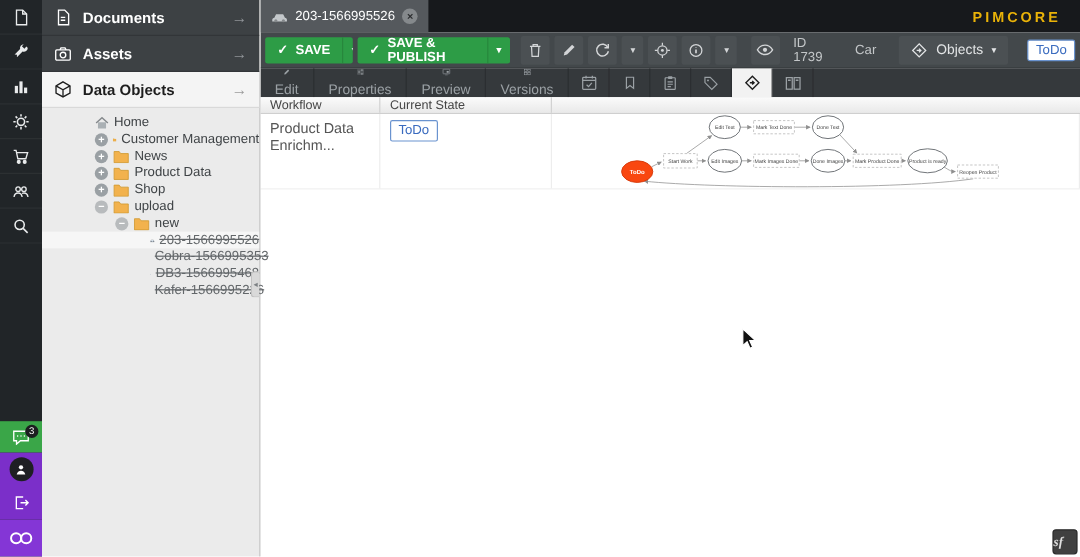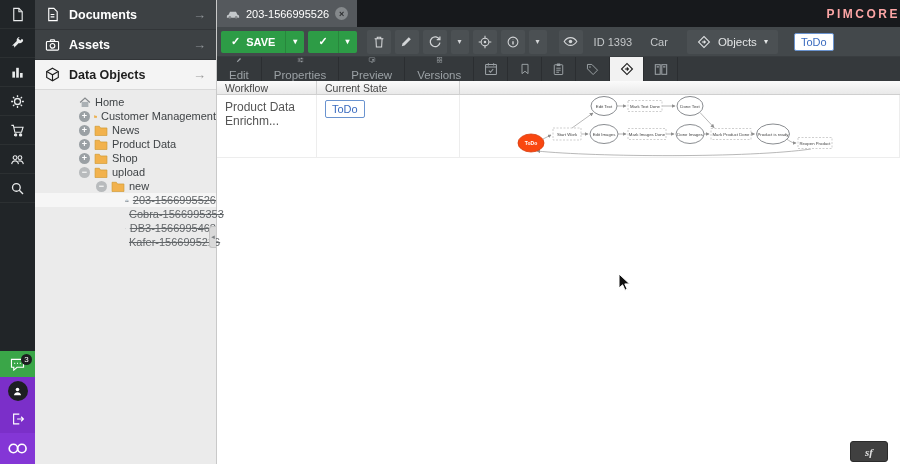--- a/index.html
+++ b/index.html
@@ -37,21 +37,21 @@
   .exp-plus  { background:#9aa0a4; }
   .exp-minus { background:#b8bbbd; }
   .struck { text-decoration:line-through; color:#63676a; }
   .splitter { position:absolute; right:0; top:226px; width:7px; height:22px; background:#d9d9d9; border:1px solid #c2c2c2; border-right:none; border-radius:3px 0 0 3px; color:#7d8184; font-size:7px; display:flex; align-items:center; justify-content:center; cursor:pointer; }
 
   
   .main { position:absolute; left:217px; top:0; right:0; bottom:0; display:flex; flex-direction:column; }
   .tabbar { height:27px; flex:0 0 27px; background:#17191c; display:flex; align-items:stretch; }
   .tab { background:#55595d; color:#fff; font-size:11px; display:flex; align-items:center; gap:6px; padding:0 9px; cursor:pointer; }
   .tab-close { width:13px; height:13px; border-radius:50%; background:#85898c; color:#2b2d2f; font-size:9px; font-weight:bold; display:flex; align-items:center; justify-content:center; cursor:pointer; }
-  .logo { margin-left:auto; align-self:center; color:#fca5a5; font-weight:bold; letter-spacing:2.5px; font-size:12px; padding-right:0; }
+  .logo { margin-left:auto; align-self:center; color:#eab308; font-weight:bold; letter-spacing:2.5px; font-size:12px; padding-right:16px; }
 
   .toolbar1 { height:30px; flex:0 0 30px; background:#43484b; display:flex; align-items:center; padding:0 4px; gap:4px; border-bottom:1px solid #393d40; }
   .btn-green { background:#2d9c46; color:#fff; font-size:11px; font-weight:bold; height:22px; display:flex; align-items:stretch; border-radius:2px; overflow:hidden; cursor:pointer; }
   .bg-main { display:flex; align-items:center; gap:6px; padding:0 10px; }
   .bg-caret { display:flex; align-items:center; padding:0 7px; border-left:1px solid #27873c; font-size:8px; }
   .check { font-size:11px; }
   .tbtn { width:24px; height:24px; flex:0 0 24px; background:#4b5053; border-radius:2px; display:flex; align-items:center; justify-content:center; color:#d3d5d7; cursor:pointer; }
   .tbtn.narrow { width:18px; flex-basis:18px; }
   .caret-glyph { font-size:8px; color:#d3d5d7; }
   .meta-text { color:#c4c7c9; font-size:11px; margin:0 7px; }
@@ -68,21 +68,21 @@
   .col-w { width:100px; flex:0 0 100px; }
   .col-s { width:143px; flex:0 0 143px; }
   .col-g { flex:1; }
   .grid-row { height:63px; flex:0 0 63px; background:#fff; display:flex; border-bottom:1px solid #ededed; font-size:12px; color:#555; cursor:pointer; }
   .gr-cell { border-right:1px solid #ededed; padding:5px 8px; overflow:hidden; }
   .gr-cell.col-g { padding:0; }
   .state-badge { display:inline-block; background:#fff; color:#3a6bbf; border:1px solid #6a93cf; font-size:11px; line-height:14px; padding:1px 6px; border-radius:2px; }
   .canvas { flex:1; background:#fff; }
 
   .cursor { position:absolute; left:618px; top:273px; z-index:9; pointer-events:none; }
-  .sf-badge { position:absolute; right:12px; bottom:2px; width:38px; height:21px; background:#404040; border:1px solid #2b2b2b; border-radius:3px; color:#e0e0e0; font-family:"Liberation Serif", serif; font-style:italic; font-weight:bold; font-size:11px; display:flex; align-items:center; justify-content:center; cursor:pointer; z-index:9; }
+  .sf-badge { position:absolute; right:2px; bottom:2px; width:21px; height:21px; background:#404040; border:1px solid #2b2b2b; border-radius:3px; color:#e0e0e0; font-family:"Liberation Serif", serif; font-style:italic; font-weight:bold; font-size:11px; display:flex; align-items:center; cursor:pointer; z-index:9; }
 </style>
 </head>
 <body>
 
 <div id="app">
 
   <div class="rail">
     <div class="rail-btn">
       <svg width="15" height="15" viewBox="0 0 16 16" fill="none" stroke="currentColor" stroke-width="1.2">
           <path d="M4 1.5h5.5L13 5v9.5H4z"></path>
@@ -301,20 +301,21 @@
             <span class="check">✓</span>
             <span>SAVE</span>
           </span>
         <span class="bg-caret">
             <span>▾</span>
           </span>
       </div>
       <div class="btn-green">
         <span class="bg-main">
             <span class="check">✓</span>
+            <span>SAVE &amp; PUBLISH</span>
           </span>
         <span class="bg-caret">
             <span>▾</span>
           </span>
       </div>
       <div style="width:2px"></div>
       <div class="tbtn">
         <svg width="14" height="14" viewBox="0 0 16 16" fill="none" stroke="currentColor" stroke-width="1.2">
             <path d="M3 4.2h10M6 4.2V2.6h4v1.6"></path>
             <path d="M4.5 4.2 5 13.8h6l.5-9.6"></path>
@@ -350,21 +351,21 @@
       <div class="tbtn narrow">
           <span class="caret-glyph">▾</span>
         </div>
       <div style="width:4px"></div>
       <div class="tbtn">
         <svg width="15" height="13" viewBox="0 0 16 14" fill="none" stroke="currentColor" stroke-width="1.2">
             <path d="M1.2 7S3.8 2.8 8 2.8 14.8 7 14.8 7 12.2 11.2 8 11.2 1.2 7 1.2 7z"></path>
             <circle cx="8" cy="7" r="1.9" fill="currentColor" stroke="none"></circle>
           </svg>
       </div>
-      <span class="meta-text">ID 1393</span>
+      <span class="meta-text">ID 1739</span>
       <span class="meta-text">Car</span>
       <div class="actions-btn">
         <svg width="14" height="14" viewBox="0 0 16 16" fill="none" stroke="currentColor" stroke-width="1.2">
             <rect x="3.6" y="3.6" width="8.8" height="8.8" transform="rotate(45 8 8)"></rect>
             <path d="M5.6 8h3.6M7.8 6.3 9.6 8 7.8 9.7"></path>
           </svg>
         <span>Objects</span>
         <span style="font-size:8px">▾</span>
       </div>
       <span class="badge-todo">ToDo</span>

